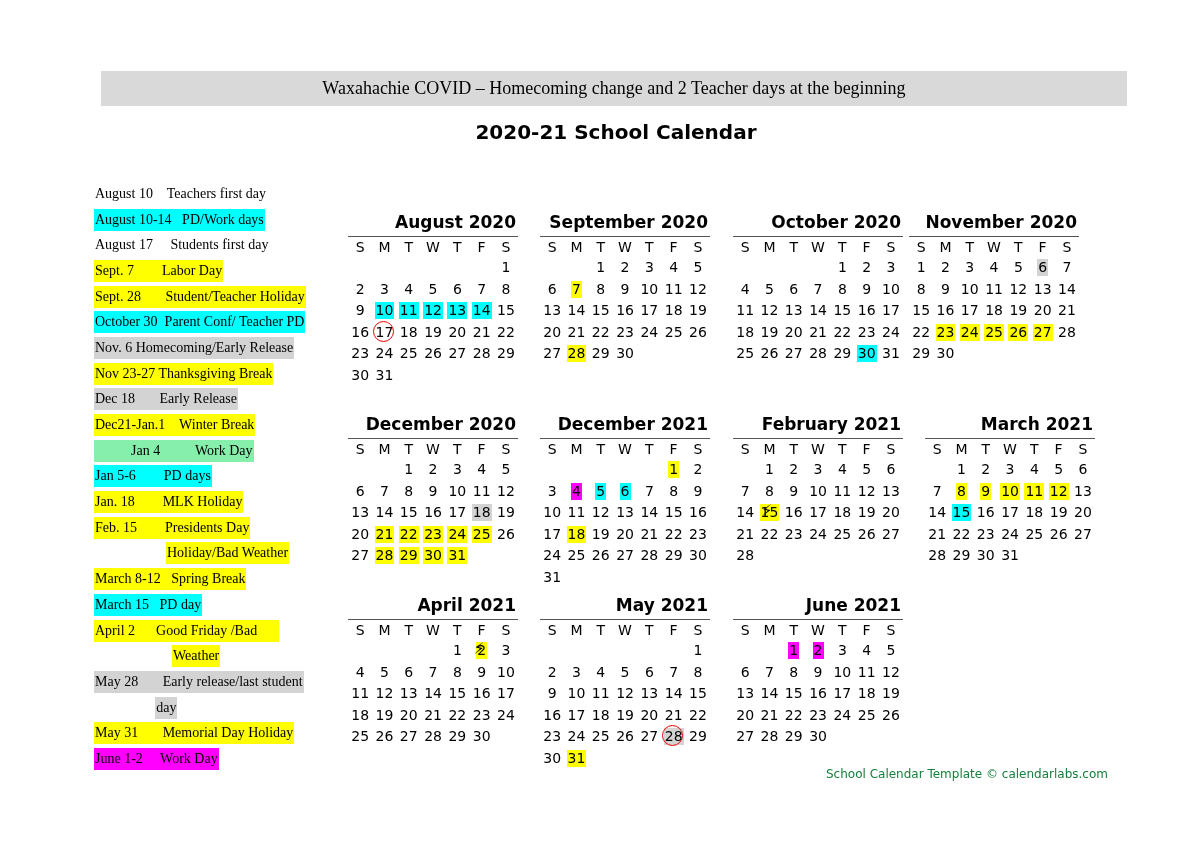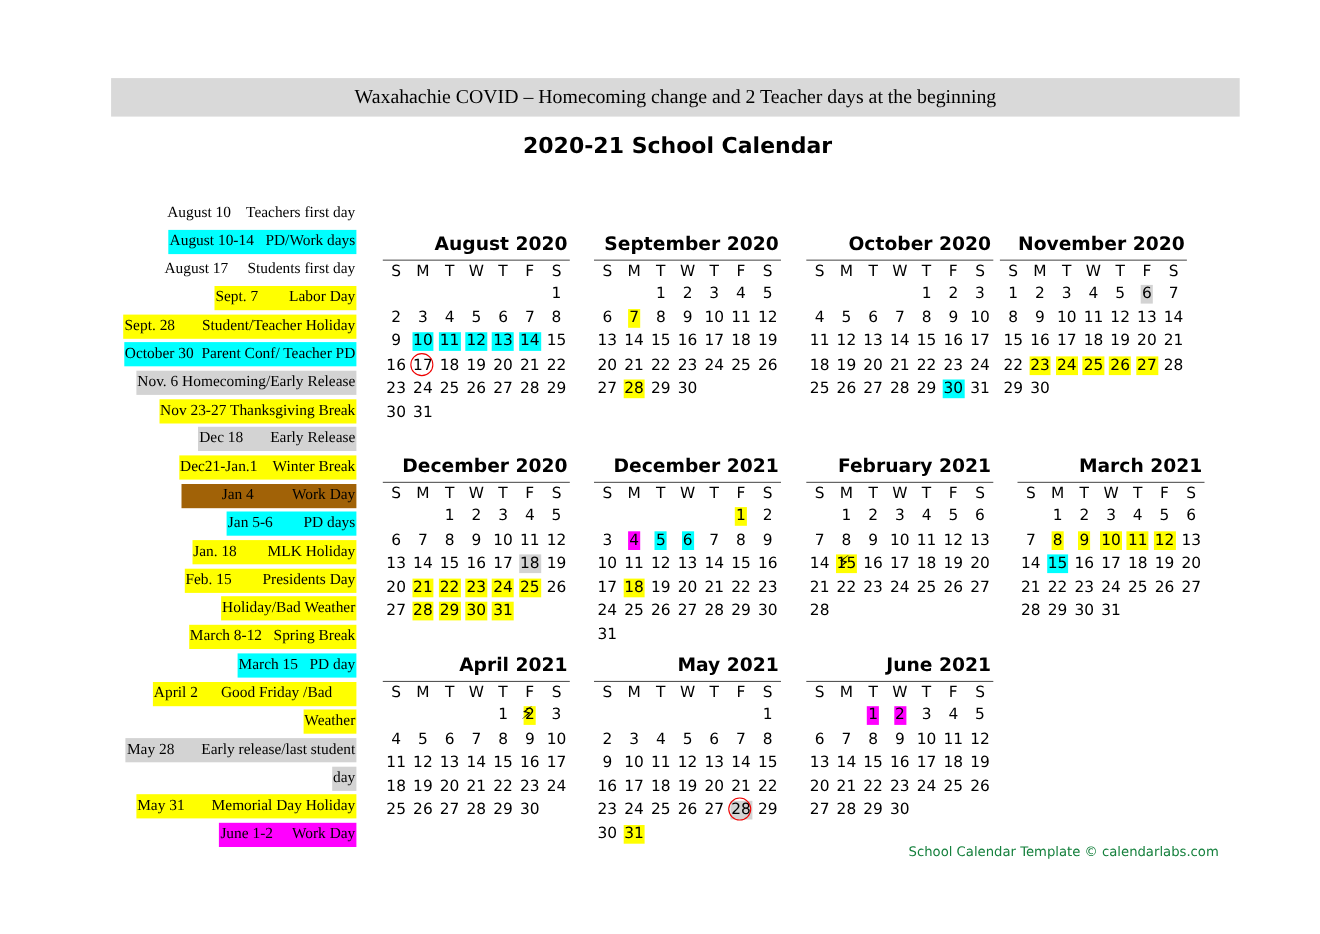--- a/index.html
+++ b/index.html
@@ -1,20 +1,20 @@
 <!DOCTYPE html>
 <html><head>
 <meta charset="utf-8">
 <style>
   html,body{margin:0;padding:0;background:#fff;}
   body{width:1200px;height:849px;position:relative;overflow:hidden;font-family:"DejaVu Sans",sans-serif;color:#000;}
   .banner{position:absolute;left:101px;top:71px;width:1026px;height:35px;background:#d9d9d9;display:flex;align-items:center;justify-content:center;font-family:"Liberation Serif",serif;font-size:18px;}
   .title{position:absolute;left:0;width:1232px;top:120px;text-align:center;font-family:"DejaVu Sans",sans-serif;font-weight:bold;font-size:20px;}
   .legend{position:absolute;left:94px;top:181px;width:230px;font-family:"Liberation Serif",serif;font-size:14px;}
-  .lg-item{height:25.7px;display:flex;align-items:center;justify-content:flex-end;}
+  .lg-item{height:25.7px;display:flex;align-items:center;}
   .lg-item span{padding:2px 1px;line-height:18px;white-space:pre;}
   .month{position:absolute;width:170px;}
   .m-title{text-align:right;font-weight:bold;font-size:17px;height:24px;line-height:24px;padding-right:2px;}
   .m-rule{border-top:1.5px solid #555;margin-top:2px;}
   .m-grid{display:grid;grid-template-columns:repeat(7,24.3px);font-size:14px;}
   .m-grid div{height:21.5px;line-height:21.5px;text-align:center;position:relative;}
   .m-grid .dow{height:20px;line-height:20px;}
   .hl{display:inline-block;padding:0 1px;line-height:17px;}
   .footer{position:absolute;left:826px;top:767px;font-size:12px;color:#15803d;}
 </style>
@@ -49,21 +49,21 @@
     <div class="lg-item">
       <span style="background: rgb(255, 255, 0);">Nov 23-27 Thanksgiving Break</span>
     </div>
     <div class="lg-item">
       <span style="background: rgb(211, 211, 211);">Dec 18       Early Release</span>
     </div>
     <div class="lg-item">
       <span style="background: rgb(255, 255, 0);">Dec21-Jan.1    Winter Break</span>
     </div>
     <div class="lg-item">
-      <span style="background: #a16207; padding-left: 37px;">Jan 4          Work Day</span>
+      <span style="background: #86efac; padding-left: 37px;">Jan 4          Work Day</span>
     </div>
     <div class="lg-item">
       <span style="background: rgb(0, 255, 255);">Jan 5-6        PD days</span>
     </div>
     <div class="lg-item">
       <span style="background: rgb(255, 255, 0);">Jan. 18        MLK Holiday</span>
     </div>
     <div class="lg-item">
       <span style="background: rgb(255, 255, 0);">Feb. 15        Presidents Day</span>
     </div>

